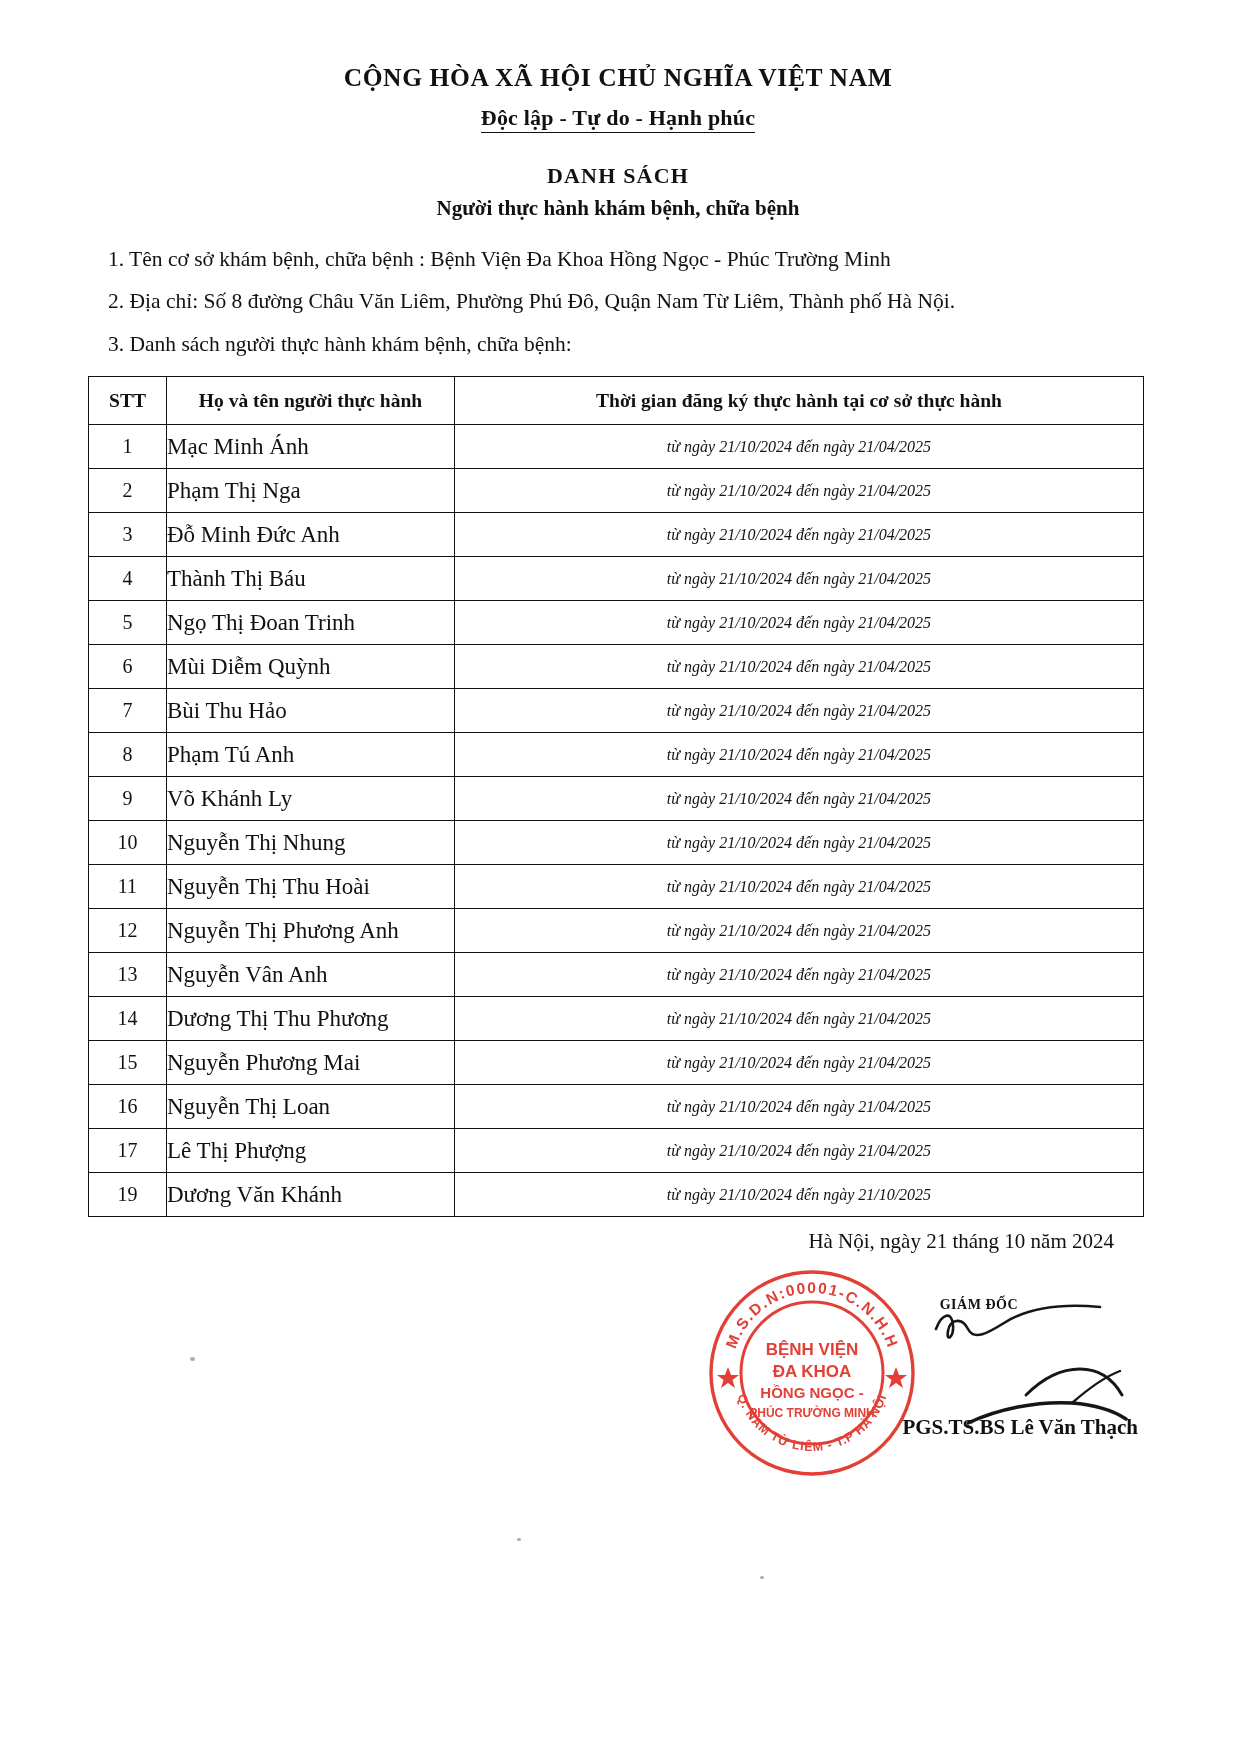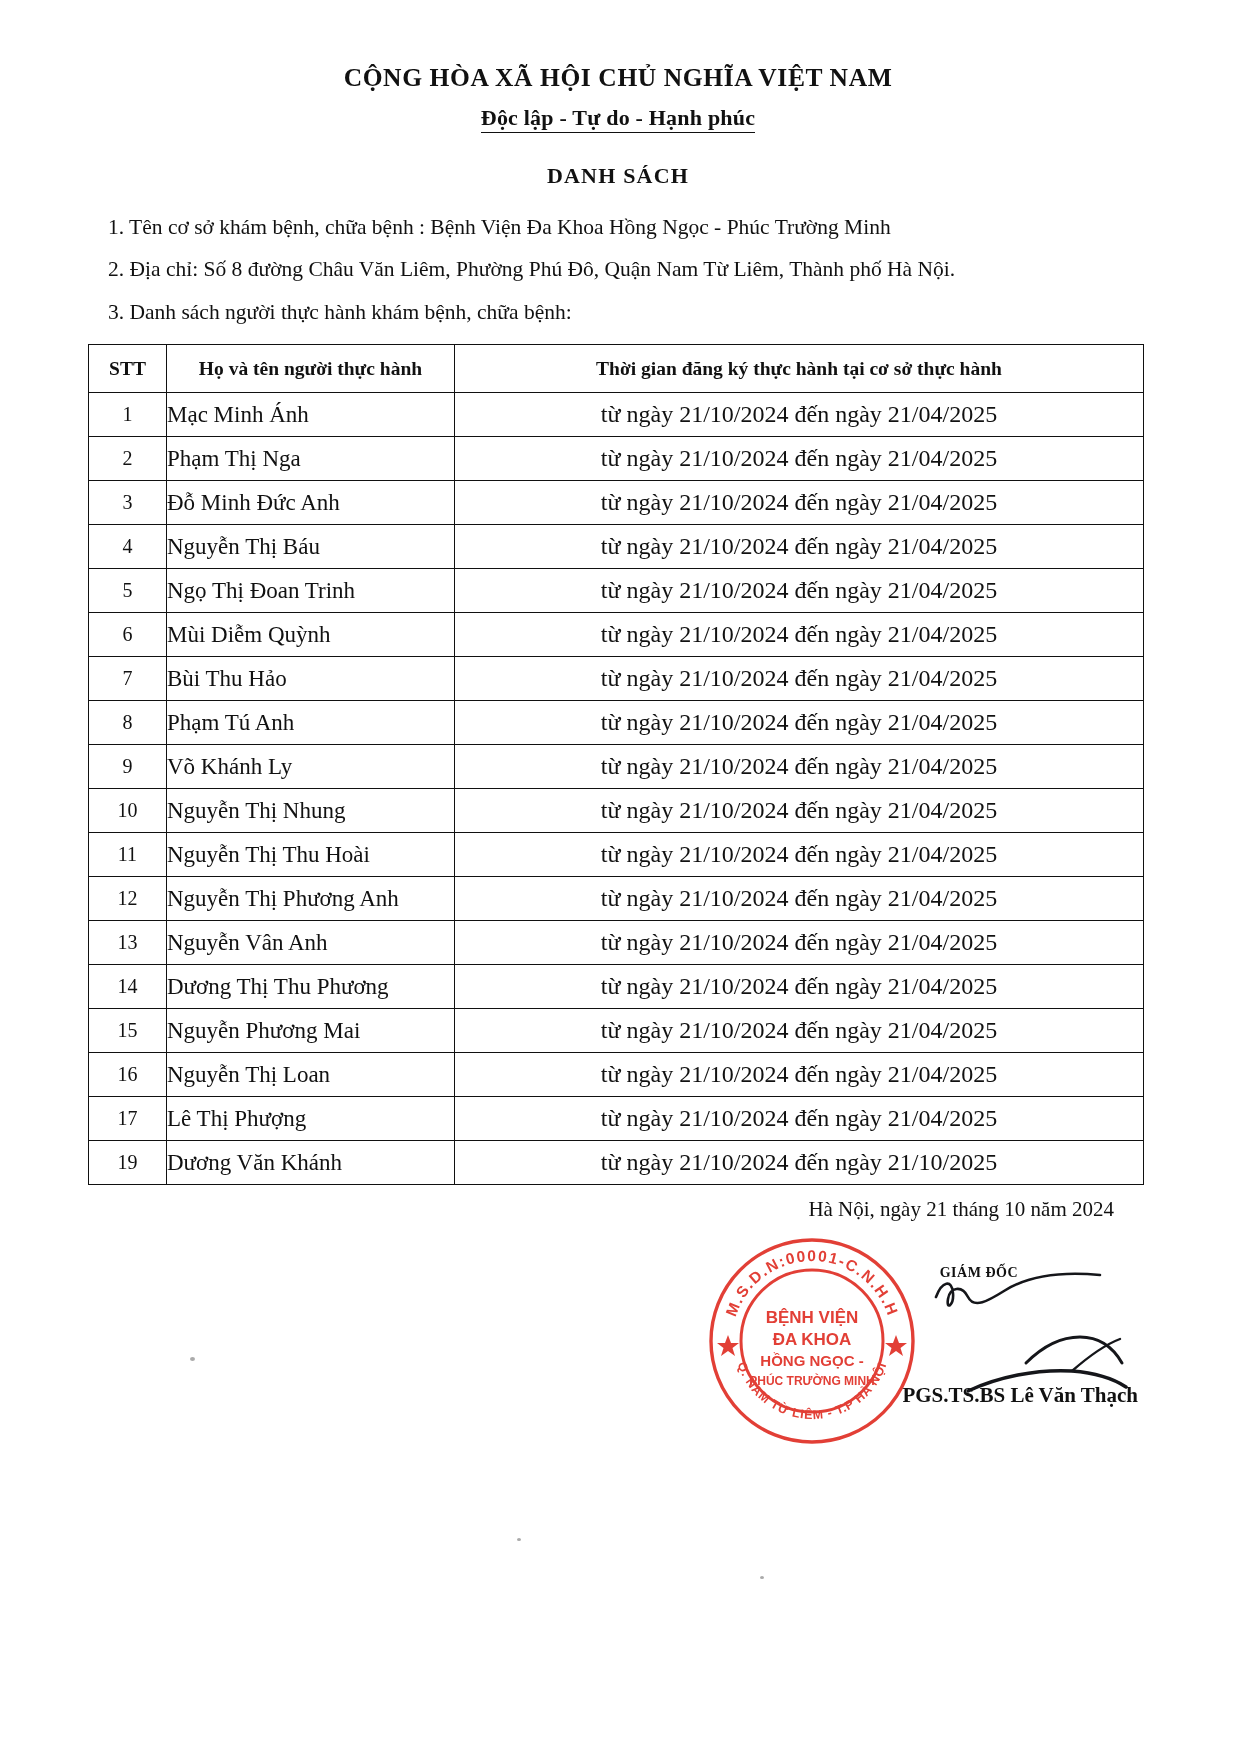--- a/index.html
+++ b/index.html
@@ -98,21 +98,22 @@
     text-align: center;
     font-size: 20px;
   }
   td.name {
     text-align: left;
     padding-left: 13px;
     font-size: 23px;
   }
   td.time {
     text-align: center;
-    font-size: 24px;
+    font-size: 16px;
+    font-style: italic;
   }
 
   
   .sign-area {
     position: relative;
     margin-top: 12px;
     padding-right: 92px;
     height: 260px;
   }
   .sign-date {
@@ -170,20 +171,21 @@
 <body>
 
 <div class="page">
 
   <div class="header-block">
     <div class="national-title">CỘNG HÒA XÃ HỘI CHỦ NGHĨA VIỆT NAM</div>
     <div>
       <span class="national-motto">Độc lập - Tự do - Hạnh phúc</span>
     </div>
     <div class="doc-title">DANH SÁCH</div>
+    <div class="doc-subtitle">Người thực hành khám bệnh, chữa bệnh</div>
   </div>
 
   <div class="info-block">
     <div class="info-line">1. Tên cơ sở khám bệnh, chữa bệnh : Bệnh Viện Đa Khoa Hồng Ngọc - Phúc Trường Minh</div>
     <div class="info-line">2. Địa chỉ: Số 8 đường Châu Văn Liêm, Phường Phú Đô, Quận Nam Từ Liêm, Thành phố Hà Nội.</div>
     <div class="info-line">3. Danh sách người thực hành khám bệnh, chữa bệnh:</div>
   </div>
 
   <div class="table-wrap">
     <table class="list">
@@ -210,21 +212,21 @@
             <td class="name">Phạm Thị Nga</td>
             <td class="time">từ ngày 21/10/2024 đến ngày 21/04/2025</td>
           </tr>
           <tr>
             <td class="stt">3</td>
             <td class="name">Đỗ Minh Đức Anh</td>
             <td class="time">từ ngày 21/10/2024 đến ngày 21/04/2025</td>
           </tr>
           <tr>
             <td class="stt">4</td>
-            <td class="name">Nguyễn Thị Báu</td>
+            <td class="name">Thành Thị Báu</td>
             <td class="time">từ ngày 21/10/2024 đến ngày 21/04/2025</td>
           </tr>
           <tr>
             <td class="stt">5</td>
             <td class="name">Ngọ Thị Đoan Trinh</td>
             <td class="time">từ ngày 21/10/2024 đến ngày 21/04/2025</td>
           </tr>
           <tr>
             <td class="stt">6</td>
             <td class="name">Mùi Diễm Quỳnh</td>

